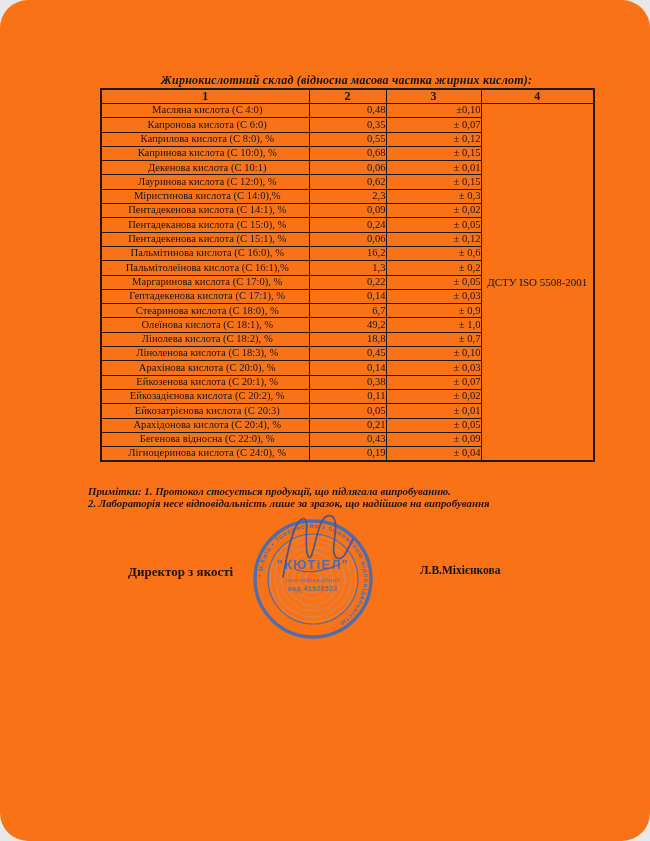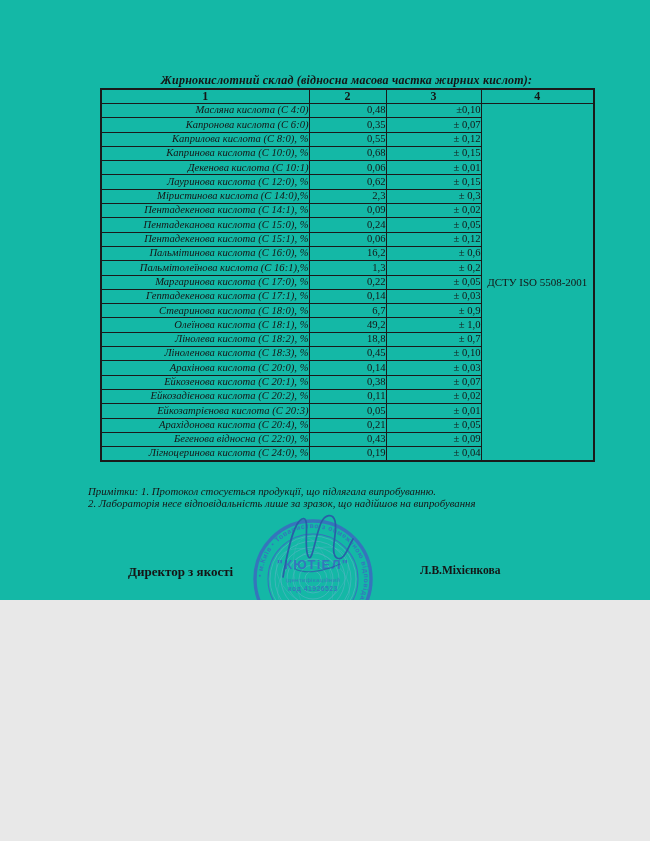--- a/index.html
+++ b/index.html
@@ -1,45 +1,45 @@
 <!DOCTYPE html>
 <html><head>
 <meta charset="utf-8">
 <style>
   html,body { margin:0; padding:0; background:#e8e8e8; }
   .page {
-    position:relative; width:650px; height:600px; margin:0 auto;
-    background:#14b8a6; overflow:hidden;
-    font-family:"Liberation Serif", serif; color:#151515;
+    position:relative; width:650px; height:841px; margin:0 auto;
+    background:#f97316; overflow:hidden;
+    font-family:"Liberation Serif", serif; color:#151515;border-radius:28px;
   }
   .doc-title {
     position:absolute; left:100px; top:73px; width:493px;
     text-align:center; font-size:12px; font-weight:bold; font-style:italic;
     letter-spacing:0.2px; white-space:nowrap;
   }
   table.fat-table {
     position:absolute; left:100px; top:88px; width:493px;
     border-collapse:collapse; table-layout:fixed;
     border:2px solid #1a1a1a;
   }
   table.fat-table th, table.fat-table td { border:1px solid #1a1a1a; overflow:hidden; white-space:nowrap; }
   table.fat-table thead th {
     font-size:12px; font-weight:bold; text-align:center;
     height:13px; padding:0; line-height:13px;
   }
   table.fat-table tbody td {
     font-size:10.6px; height:13.3px; padding:0; line-height:1;
     vertical-align:middle;
   }
-  td.c1 { padding-left:4px !important; text-align:right;font-style:italic; }
+  td.c1 { padding-left:4px !important; text-align:center; }
   td.c2, td.c3 { text-align:right; }
   td.c4 { text-align:center; vertical-align:middle; font-size:11px !important; white-space:nowrap; }
   .notes {
     position:absolute; left:88px; top:486px; width:480px;
-    font-size:10.8px; font-weight:normal; font-style:italic; line-height:11.8px;
+    font-size:10.8px; font-weight:bold; font-style:italic; line-height:11.8px;
   }
   .sig-role {
     position:absolute; left:128px; top:564px;
     font-size:13px; font-weight:bold; white-space:nowrap;
   }
   .sig-name {
     position:absolute; left:420px; top:564px;
     font-size:11.5px; font-weight:bold; white-space:nowrap;
   }
   .stamp-svg { position:absolute; left:245px; top:509px; width:140px; height:140px; }

